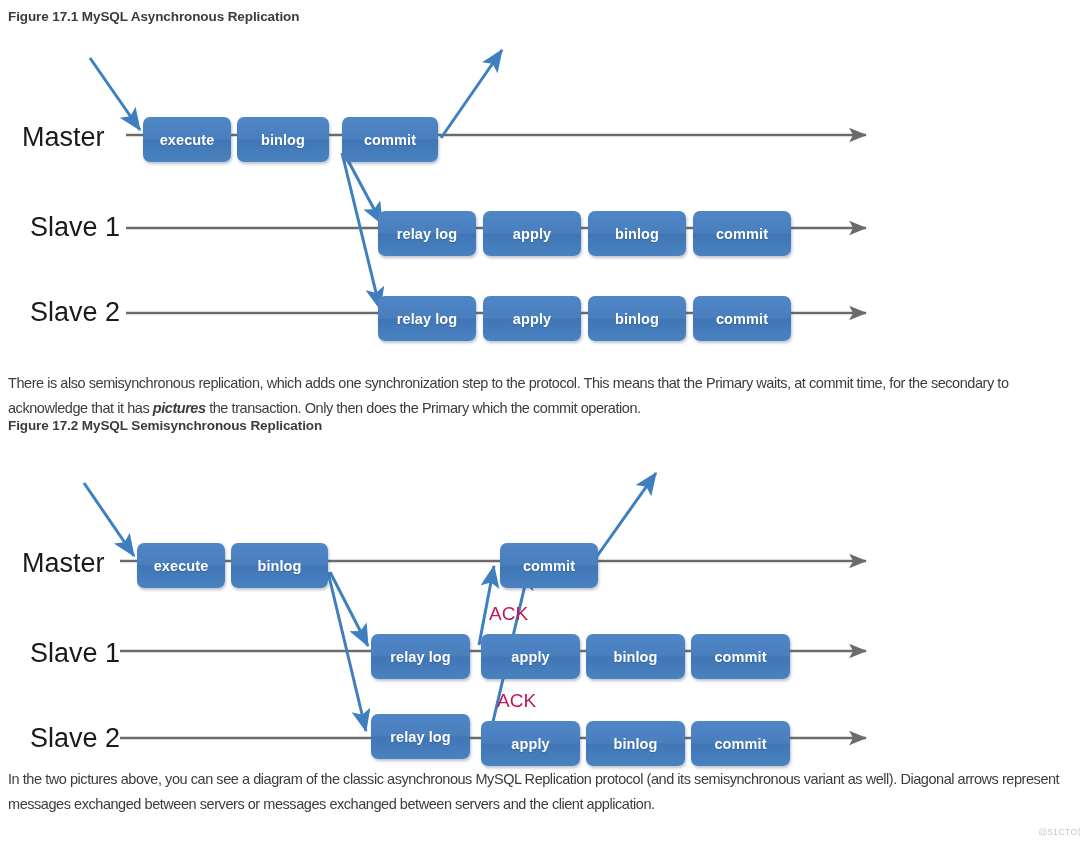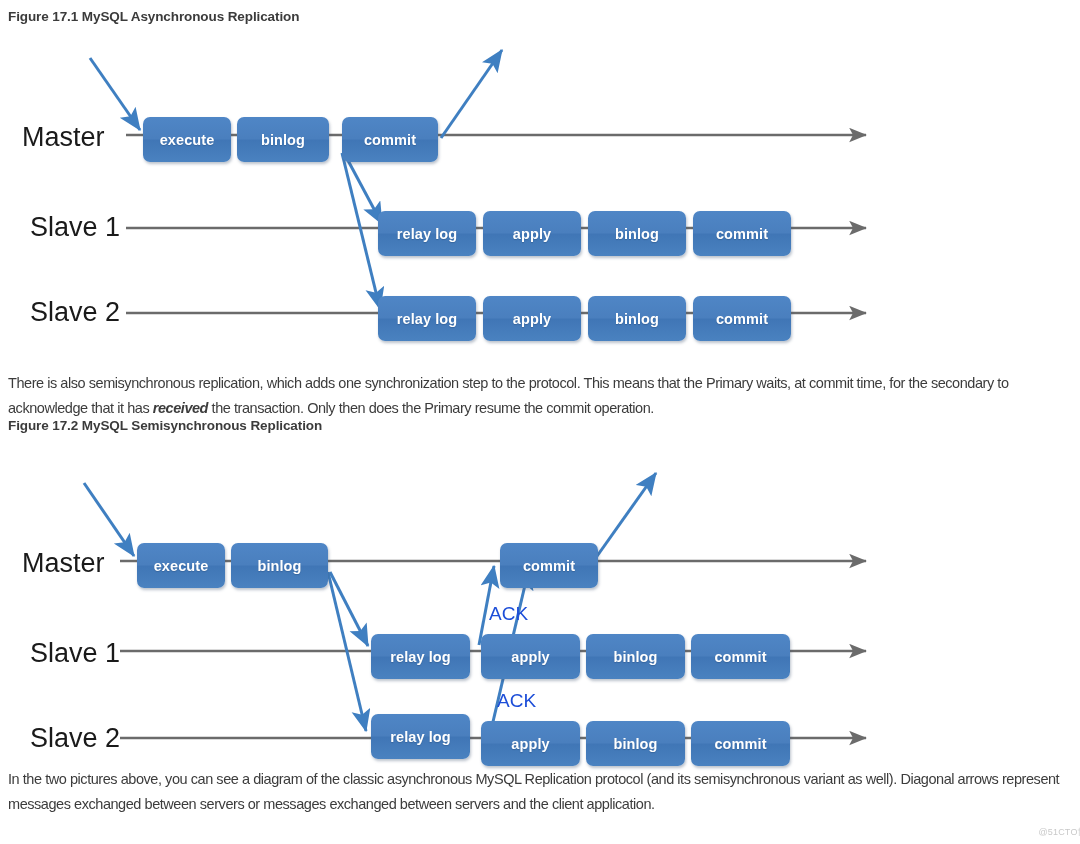--- a/index.html
+++ b/index.html
@@ -91,21 +91,21 @@
     justify-content: center;
     letter-spacing: 0.1px;
     text-shadow: 0 1px 1px rgba(20,45,80,0.25);
     box-sizing: border-box;
   }
 
   
   .ack-label {
     position: absolute;
     font-size: 19px;
-    color: #1d4ed8;
+    color: #be185d;
     font-family: "Liberation Sans", sans-serif;
     white-space: nowrap;
   }
 
   
   #watermark {
     position: absolute;
     right: 8px;
     bottom: 5px;
     font-size: 9px;
@@ -153,21 +153,21 @@
       <div class="proc-box" style="left: 588px; top: 181px; width: 98px;">binlog</div>
       <div class="proc-box" style="left: 693px; top: 181px; width: 98px;">commit</div>
       <div class="row-label" style="left: 30px; top: 267px;">Slave 2</div>
       <div class="proc-box" style="left: 378px; top: 266px; width: 98px;">relay log</div>
       <div class="proc-box" style="left: 483px; top: 266px; width: 98px;">apply</div>
       <div class="proc-box" style="left: 588px; top: 266px; width: 98px;">binlog</div>
       <div class="proc-box" style="left: 693px; top: 266px; width: 98px;">commit</div>
     </div>
 
   <div class="para" id="para-1">
-    <span>There is also semisynchronous replication, which adds one synchronization step to the protocol. This means that the Primary waits, at commit time, for the secondary to acknowledge that it has </span><i>received</i><span> the transaction. Only then does the Primary resume the commit operation.</span>
+    <span>There is also semisynchronous replication, which adds one synchronization step to the protocol. This means that the Primary waits, at commit time, for the secondary to acknowledge that it has </span><i>pictures</i><span> the transaction. Only then does the Primary which the commit operation.</span>
   </div>
 
   <div class="fig-caption" id="cap-2">Figure 17.2 MySQL Semisynchronous Replication</div>
 
   <div class="diagram" id="diagram-2">
     <svg id="svg-2" width="1080" height="320">
       <defs>
         <marker id="arrowhead-blue-2" markerWidth="9" markerHeight="9" refX="7.2" refY="3.2" orient="auto" markerUnits="strokeWidth">
           <path d="M0,0 L7.6,3.2 L0,6.4 L1.6,3.2 Z" fill="#3f7fc1"></path>
         </marker>

